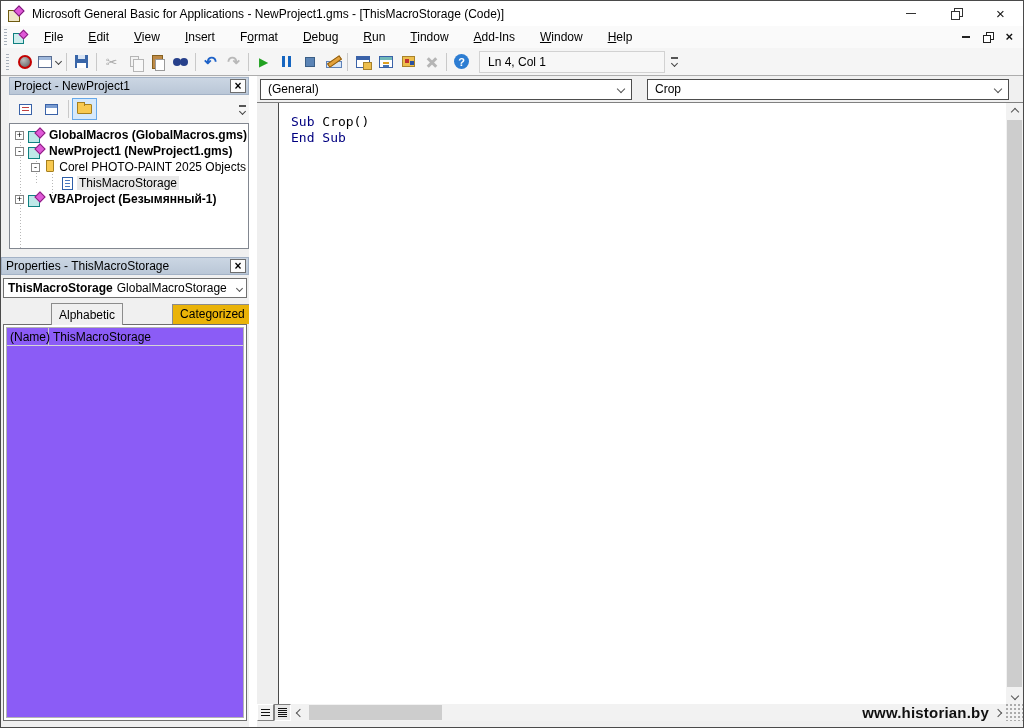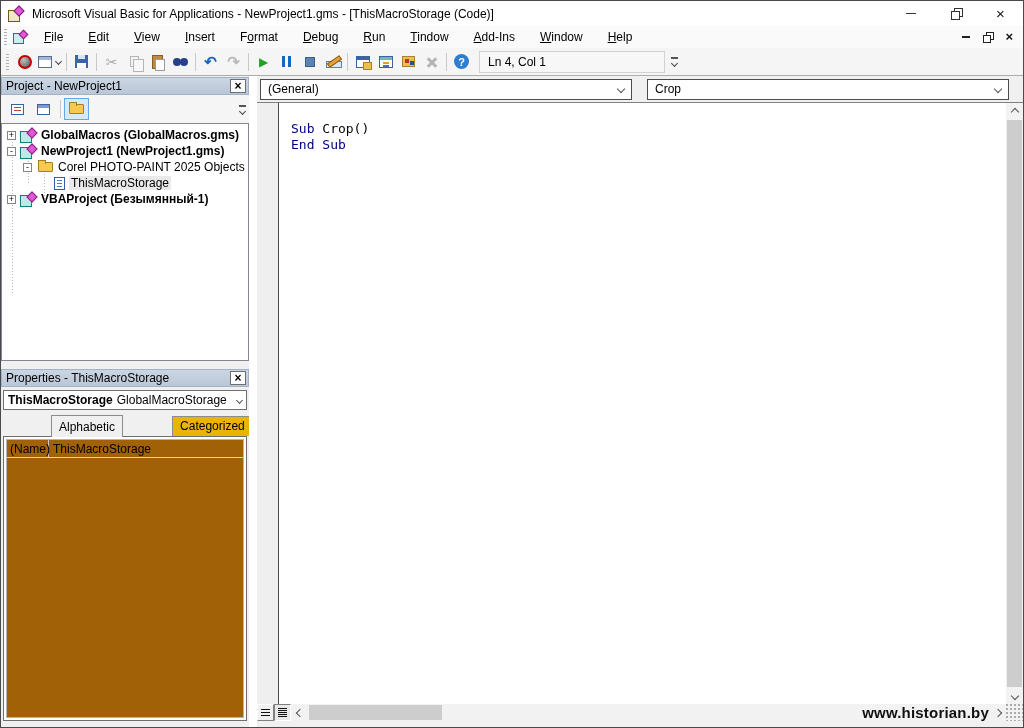--- a/index.html
+++ b/index.html
@@ -90,21 +90,21 @@
   .ovf .bar { width:7px; height:2px; background:#555; }
   .ovf .chev { width:5px; height:5px; border-width:1.5px; }
 
   
   .main { position:absolute; top:75px; left:0; right:0; bottom:0; display:flex; }
   .dock { width:248px; flex:none; background:#F0F0F0; padding-top:1px; display:flex; flex-direction:column; }
 
   .panel-header { height:18px; background:linear-gradient(#CBD6E3,#BAC7D7); border:1px solid #A3B2C6; display:flex; align-items:center; padding:0 2px 0 4px; flex:none; }
   .panel-close { width:16px; height:14px; margin-left:auto; background:#FDFDFD; border:1px solid #6E6E6E; display:flex; align-items:center; justify-content:center; font-size:12px; font-weight:bold; line-height:10px; color:#000; }
 
-  .project-panel { height:284px; flex:none; display:flex; flex-direction:column; margin-bottom:8px; }
+  .project-panel { height:172px; flex:none; display:flex; flex-direction:column; margin-bottom:8px;padding-left:8px; }
   .ppanel-toolbar { height:28px; display:flex; align-items:center; background:#F5F5F5; padding-left:4px; flex:none; }
   .ptbtn { width:25px; height:22px; display:flex; align-items:center; justify-content:center; margin-right:1px; }
   .ptbtn.checked { background:#D6E9FB; border:1px solid #66A7E8; }
   .i-viewcode { width:13px; height:11px; background:#fff; border:1px solid #3A62A8; position:relative; }
   .i-viewcode::after { content:""; position:absolute; left:2px; right:2px; top:2px; bottom:2px; background:repeating-linear-gradient(to bottom,#C04040 0 1px,transparent 1px 3px); }
   .i-viewobj { width:13px; height:11px; background:#fff; border:1px solid #3A62A8; position:relative; }
   .i-viewobj::before { content:""; position:absolute; left:0; right:0; top:0; height:3px; background:#7A9CD0; }
   .i-folder { width:15px; height:10px; background:#F8C950; border:1px solid #A6801F; position:relative; border-radius:1px; margin:0 3px; }
   .i-folder::before { content:""; position:absolute; top:-3px; left:-1px; width:6px; height:3px; background:#F8C950; border:1px solid #A6801F; border-bottom:none; }
 
@@ -124,35 +124,35 @@
   .props-panel { flex:1; display:flex; flex-direction:column; overflow:hidden; }
   .props-body { flex:1; background:#F0F0F0; padding:3px 2px 6px 2px; display:flex; flex-direction:column; overflow:hidden; }
   .obj-combo { height:20px; background:#fff; border:1px solid #707070; display:flex; align-items:center; padding:0 4px; flex:none; }
   .obj-combo .bold { font-weight:bold; }
   .obj-combo .chev { margin-left:auto; width:5px; height:5px; border-width:1.4px; border-color:#555; }
   .props-tabs { display:flex; align-items:flex-end; height:26px; flex:none; padding-top:3px; }
   .ptab { border:1px solid #8C8C8C; border-bottom:none; background:#F0F0F0; padding:2px 7px 3px 7px; margin-right:1px; position:relative;margin-left:48px; }
   .ptab.active { z-index:2; padding-top:4px; margin-bottom:-1px; background:#F0F0F0; }
   .ptab.inactive { background:#eab308; }
   .props-grid-outer { flex:1; border:1px solid #6E6E6E; background:#fff; padding:2px; overflow:hidden; }
-  .props-grid { height:100%; border:1px solid #B5B5B5; background:#a16207; overflow:hidden; }
+  .props-grid { height:100%; border:1px solid #B5B5B5; background:#8b5cf6; overflow:hidden; }
   .prow { height:18px; display:flex; border-bottom:1px solid #D5D5D5; }
   .prow .pname { width:42px; flex:none; border-right:1px solid #C8C8C8; padding:2px 0 0 3px; }
   .prow .pval { flex:1; padding:2px 0 0 4px; }
 
   
   .code-pane { flex:1; margin-left:8px; display:flex; flex-direction:column; background:#F0F0F0; padding-bottom:6px; overflow:hidden; }
   .code-header { height:27px; background:#F0F0F0; display:flex; align-items:center; padding:0 14px 0 3px; gap:15px; flex:none; border-bottom:1px solid #808080; }
   .combo { height:21px; background:#fff; border:1px solid #4D4D4D; display:flex; align-items:center; padding:0 7px; }
   .combo .chev { margin-left:auto; width:6px; height:6px; border-width:1.4px; border-color:#555; }
   .combo.left { width:372px; }
   .combo.right { flex:1;gap:20px; }
   .code-body { flex:1; background:#fff; position:relative; overflow:hidden; }
   .margin-band { position:absolute; left:0; top:0; bottom:17px; width:22px; background:#EFEFEF; border-right:1px solid #4A4A4A; }
-  .code-text { position:absolute; left:34px; top:18px; font-family:"DejaVu Sans Mono","Liberation Mono",monospace; font-size:13px; line-height:16px; white-space:pre; }
+  .code-text { position:absolute; left:34px; top:11px; font-family:"DejaVu Sans Mono","Liberation Mono",monospace; font-size:13px; line-height:16px; white-space:pre; }
   .kw { color:#000080; }
   .plain { color:#000; }
 
   .vscroll { position:absolute; right:0; top:0; bottom:17px; width:17px; background:#F2F2F2; display:flex; flex-direction:column; }
   .sarr { width:17px; height:17px; flex:none; display:flex; align-items:center; justify-content:center; }
   .sarr .chev { width:6px; height:6px; }
   .vthumb { flex:1; margin:0 1px; background:#CDCDCD; }
   .hscroll { position:absolute; left:0; right:17px; bottom:0; height:17px; background:#F2F2F2; display:flex; align-items:center; }
   .viewbtn { width:17px; height:17px; flex:none; background:#F0F0F0; border:1px solid #fff; border-right-color:#808080; border-bottom-color:#808080; display:flex; align-items:center; justify-content:center; }
   .viewbtn.pressed { border:1px solid #808080; border-right-color:#fff; border-bottom-color:#fff; background:#E8E8E8; }
@@ -160,21 +160,21 @@
   .i-fullview { width:9px; height:9px; background:repeating-linear-gradient(to bottom,#111 0 1px,transparent 1px 2px); }
   .hthumb { width:133px; height:15px; background:#CDCDCD; margin-left:1px; }
   .watermark { margin-left:auto; font-size:15px; font-weight:600; color:#111; letter-spacing:0.2px; }
   .corner-grip { position:absolute; right:0; bottom:0; width:17px; height:17px; background-color:#F2F2F2; background-image:radial-gradient(#ABABAB 1.2px, transparent 1.4px); background-size:4px 4px; background-position:7px 7px; }
 </style>
 </head>
 <body>
 
 <div class="titlebar">
   <span class="appicon"></span>
-  <span class="title-text">Microsoft Visual Basic for Applications - NewProject1.gms - [ThisMacroStorage (Code)]</span>
+  <span class="title-text">Microsoft General Basic for Applications - NewProject1.gms - [ThisMacroStorage (Code)]</span>
   <div class="wincontrols">
     <div class="wc">
         <span class="minbar"></span>
       </div>
     <div class="wc">
         <span class="resticon"></span>
       </div>
     <div class="wc">
         <span class="closex">×</span>
       </div>

